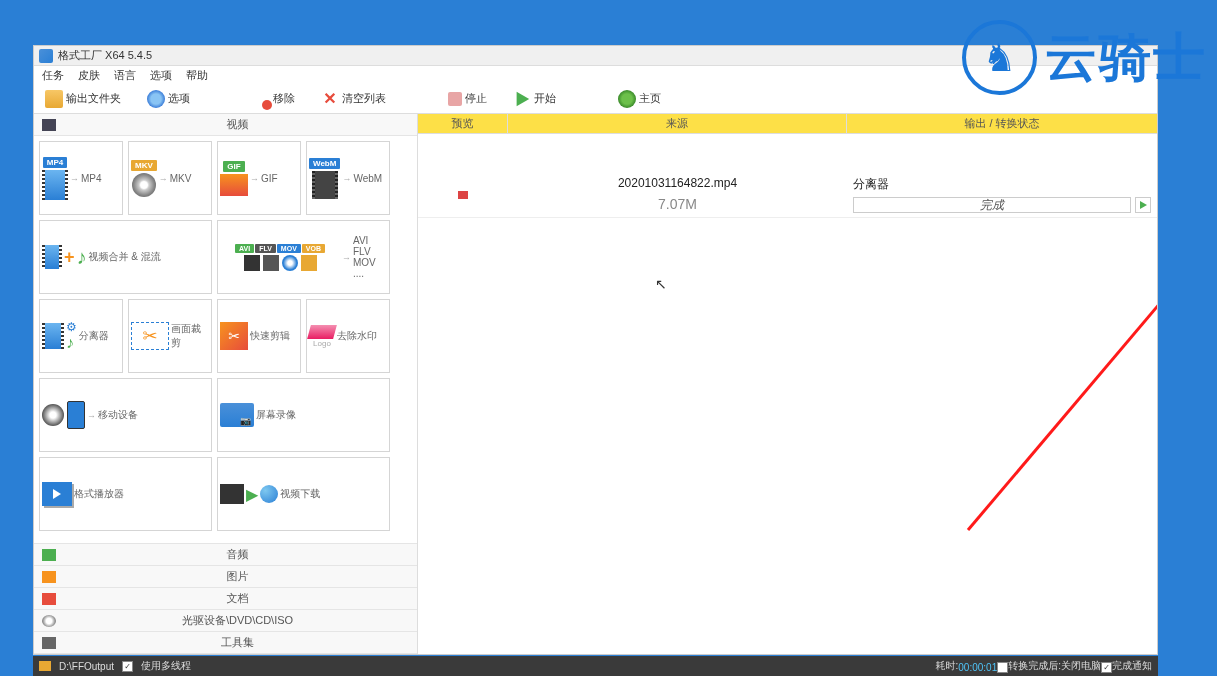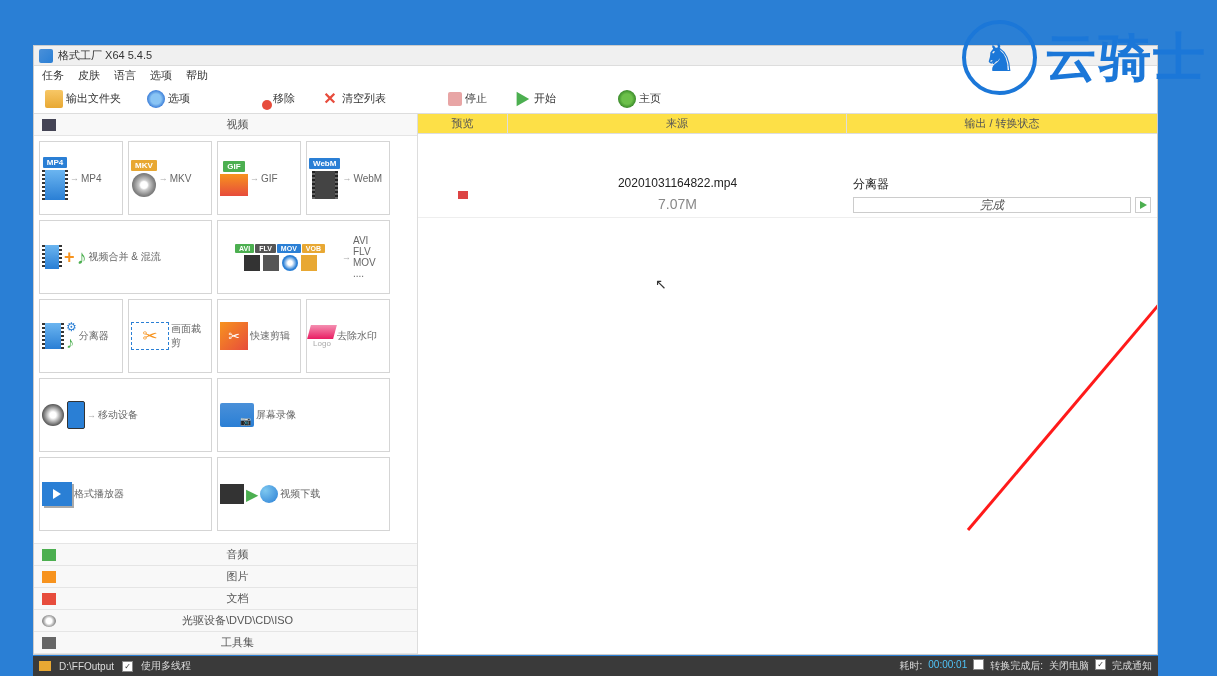--- a/index.html
+++ b/index.html
@@ -70,21 +70,21 @@
 .play-small { width: 16px; height: 16px; border: 1px solid #ccc; display: flex; align-items: center; justify-content: center; cursor: pointer; }
 .play-small svg { width: 10px; height: 10px; }
 
 .arrow-annot { position: absolute; left: 240px; top: 16px; width: 640px; height: 400px; pointer-events: none; }
 
 .cursor { position: absolute; left: 237px; top: 142px; font-size: 14px; color: #333; pointer-events: none; }
 
 .statusbar { position: absolute; left: 33px; bottom: 0; width: 1125px; height: 20px; background: #3a3a3a; color: #ddd; font-size: 10px; display: flex; align-items: center; padding: 0 6px; gap: 8px; }
 .sb-icon { width: 12px; height: 10px; background: #e8a833; }
 .sb-check { width: 11px; height: 11px; background: #fff; border: 1px solid #888; display: inline-flex; align-items: center; justify-content: center; font-size: 8px; color: #333; }
-.sb-right { margin-left: auto; display: flex; align-items: flex-start; gap: 6px; }
+.sb-right { margin-left: auto; display: flex; align-items: flex-end; }
 .sb-time { color: #4fc3f7; }
 
 
 .vbadge { padding: 1px 4px; font-size: 8px; color: #fff; font-weight: bold; border-radius: 1px; }
 .film { width: 26px; height: 30px; background: linear-gradient(#6bb5f0,#2a7fd5); position: relative; border-left: 3px solid #333; border-right: 3px solid #333; }
 .film::before,.film::after { content:""; position:absolute; top:0; bottom:0; width:3px; background: repeating-linear-gradient(#333 0 2px,#fff 2px 4px); }
 .film::before { left:-3px; } .film::after { right:-3px; }
 .mp4-v .vbadge { background:#2a7fd5; } .mkv-v .vbadge { background:#e8a833; } .gif-v .vbadge { background:#4caf50; } .webm-v .vbadge { background:#2a7fd5; }
 .disc { width:24px; height:24px; border-radius:50%; background: radial-gradient(circle,#fff 20%,#ccc 30%,#888 60%,#444 100%); }
 .gif-img { width:28px; height:22px; background: linear-gradient(#f7931e,#e74c3c); }

